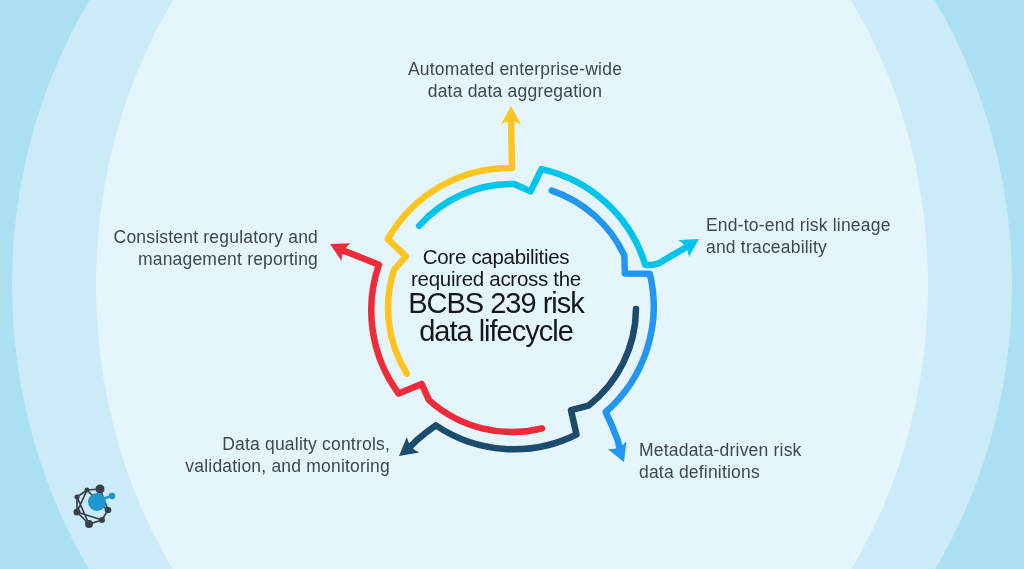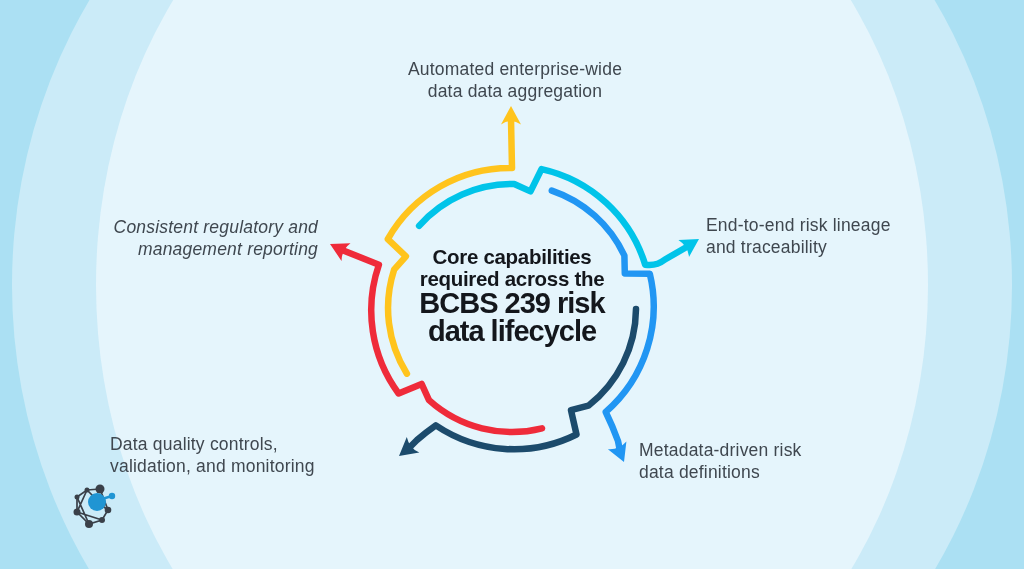--- a/index.html
+++ b/index.html
@@ -14,25 +14,25 @@
   .bg-light{left:96px;top:-206px;width:832px;height:982px;background:var(--background-inner,#E5F5FC);}
   svg.ring{position:absolute;left:0;top:0;width:1024px;height:569px;}
   .seg{fill:none;stroke-width:6.5;stroke-linecap:round;stroke-linejoin:round;}
   .label{
     position:absolute;font-size:17.5px;line-height:21.5px;
     color:var(--label-text,#3F474F);letter-spacing:.2px;
   }
   .label-top{left:340px;top:59px;width:350px;text-align:center;}
   .label-right{left:706px;top:215px;width:260px;text-align:left;}
   .label-bottom-right{left:639px;top:432px;width:240px;text-align:left;margin-top:8px;}
-  .label-bottom-left{left:110px;top:434px;width:280px;}
-  .label-left{left:38px;top:217px;width:280px;text-align:right;font-style:italic;}
+  .label-bottom-left{left:110px;top:434px;width:280px;text-align:right;}
+  .label-left{left:38px;top:227px;width:280px;text-align:right;}
   .center-title{
-    position:absolute;left:362px;top:246px;width:300px;text-align:center;
-    color:var(--title-text,#14171C);font-weight:bold;
+    position:absolute;left:346px;top:246px;width:300px;text-align:center;
+    color:var(--title-text,#14171C);font-weight:normal;
   }
   .ct-small{font-size:20.5px;line-height:21.5px;letter-spacing:-.3px;}
   .ct-big{font-size:29px;line-height:28px;letter-spacing:-1px;}
   .ct-big.first{}
   svg.logo{position:absolute;left:62px;top:470px;width:70px;height:70px;}
   .logo-edge{stroke:var(--logo-dark,#3A4049);stroke-width:1.7;fill:none;}
   .logo-node{fill:var(--logo-dark,#3A4049);}
   .logo-blue{fill:var(--logo-blue,#2095D3);}
   .logo-stem{stroke:var(--logo-blue,#2095D3);stroke-width:2.4;fill:none;}
 </style>

